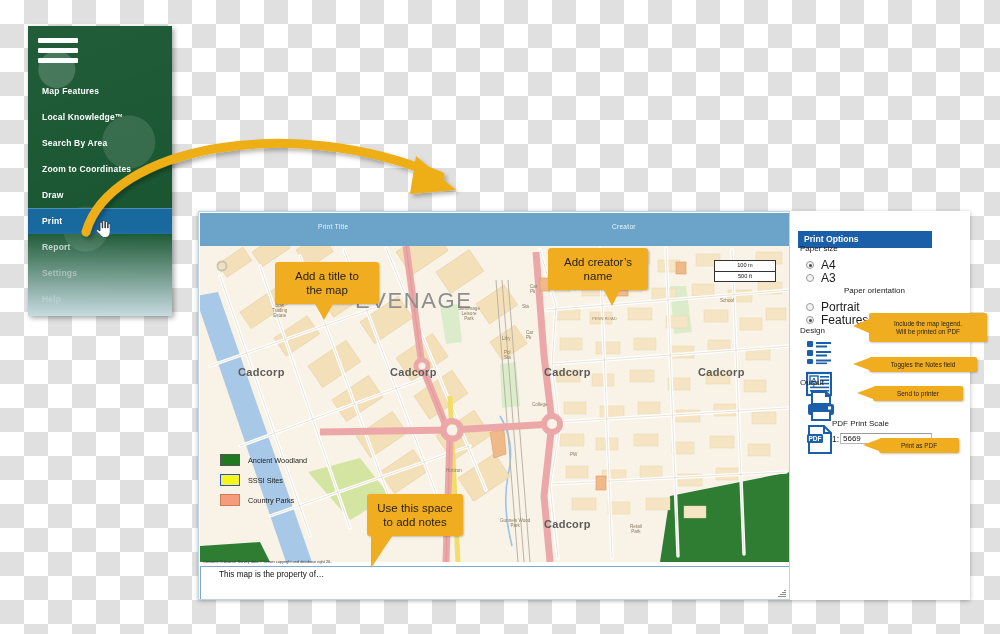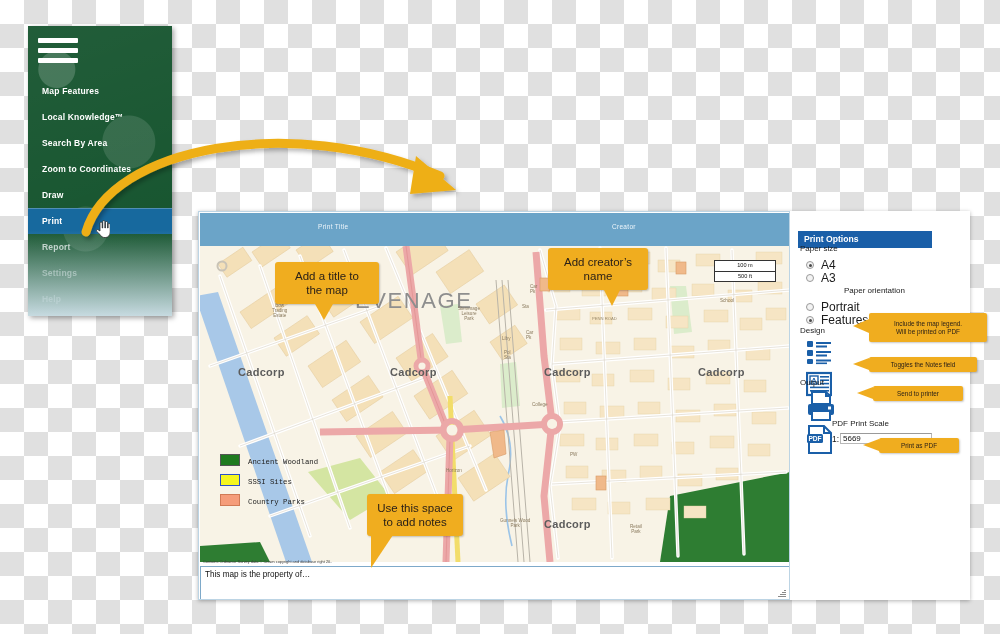--- a/index.html
+++ b/index.html
@@ -88,39 +88,39 @@
   #mapcanvas svg{position:absolute;left:0;top:0;}
 
   .maplabel{position:absolute;pointer-events:none;font-family:"Liberation Sans",sans-serif;}
   .lbl-stevenage{left:155px;top:42px;font-size:22px;color:#8e8e8e;letter-spacing:1.6px;}
   .lbl-cadcorp{font-size:11px;color:#5c5c5c;font-weight:bold;letter-spacing:.3px;}
   .lbl-small{font-size:4.6px;color:#8a7a5e;}
   .lbl-road{font-size:4.2px;color:#9a8a6a;}
 
   
   #legend{position:absolute;left:20px;top:208px;font-size:7.3px;color:#222;}
-  #legend .row{display:flex;align-items:flex-end;margin-bottom:8px;font-family:Liberation Mono, monospace;}
+  #legend .row{display:flex;align-items:center;margin-bottom:8px;}
   #legend .sw{width:20px;height:12px;margin-right:8px;border:1px solid #555;box-sizing:border-box;}
 
   
   #scalebar{position:absolute;left:514px;top:14px;width:62px;font-size:5.6px;color:#111;text-align:center;}
   #scalebar div{border:1px solid #333;background:#fff;line-height:7.5px;padding:1px 0;}
   #scalebar .top{border-bottom:none;}
 
   #copyright{
     position:absolute;left:1px;top:347px;width:590px;
     font-size:3.9px;color:#3a3a3a;padding-left:3px;
     white-space:nowrap;
   }
 
   #notesfield{
     position:absolute;left:1px;top:354px;width:590px;height:34px;
     box-sizing:border-box;border:1px solid #7ea9c9;background:#fff;
     font-family:"Liberation Sans",sans-serif;font-size:8.2px;color:#111;
-    padding:3px 4px;resize:none;outline:none;
+    padding:3px 18px;resize:none;outline:none;
   }
   #resizegrip{
     position:absolute;left:578px;top:376px;width:10px;height:10px;pointer-events:none;
   }
   #resizegrip i{position:absolute;right:1px;background:#8a8a8a;height:1px;}
   #resizegrip i:nth-child(1){bottom:1px;width:8px;}
   #resizegrip i:nth-child(2){bottom:3px;width:6px;}
   #resizegrip i:nth-child(3){bottom:5px;width:4px;}
   #resizegrip i:nth-child(4){bottom:7px;width:2px;}
 

